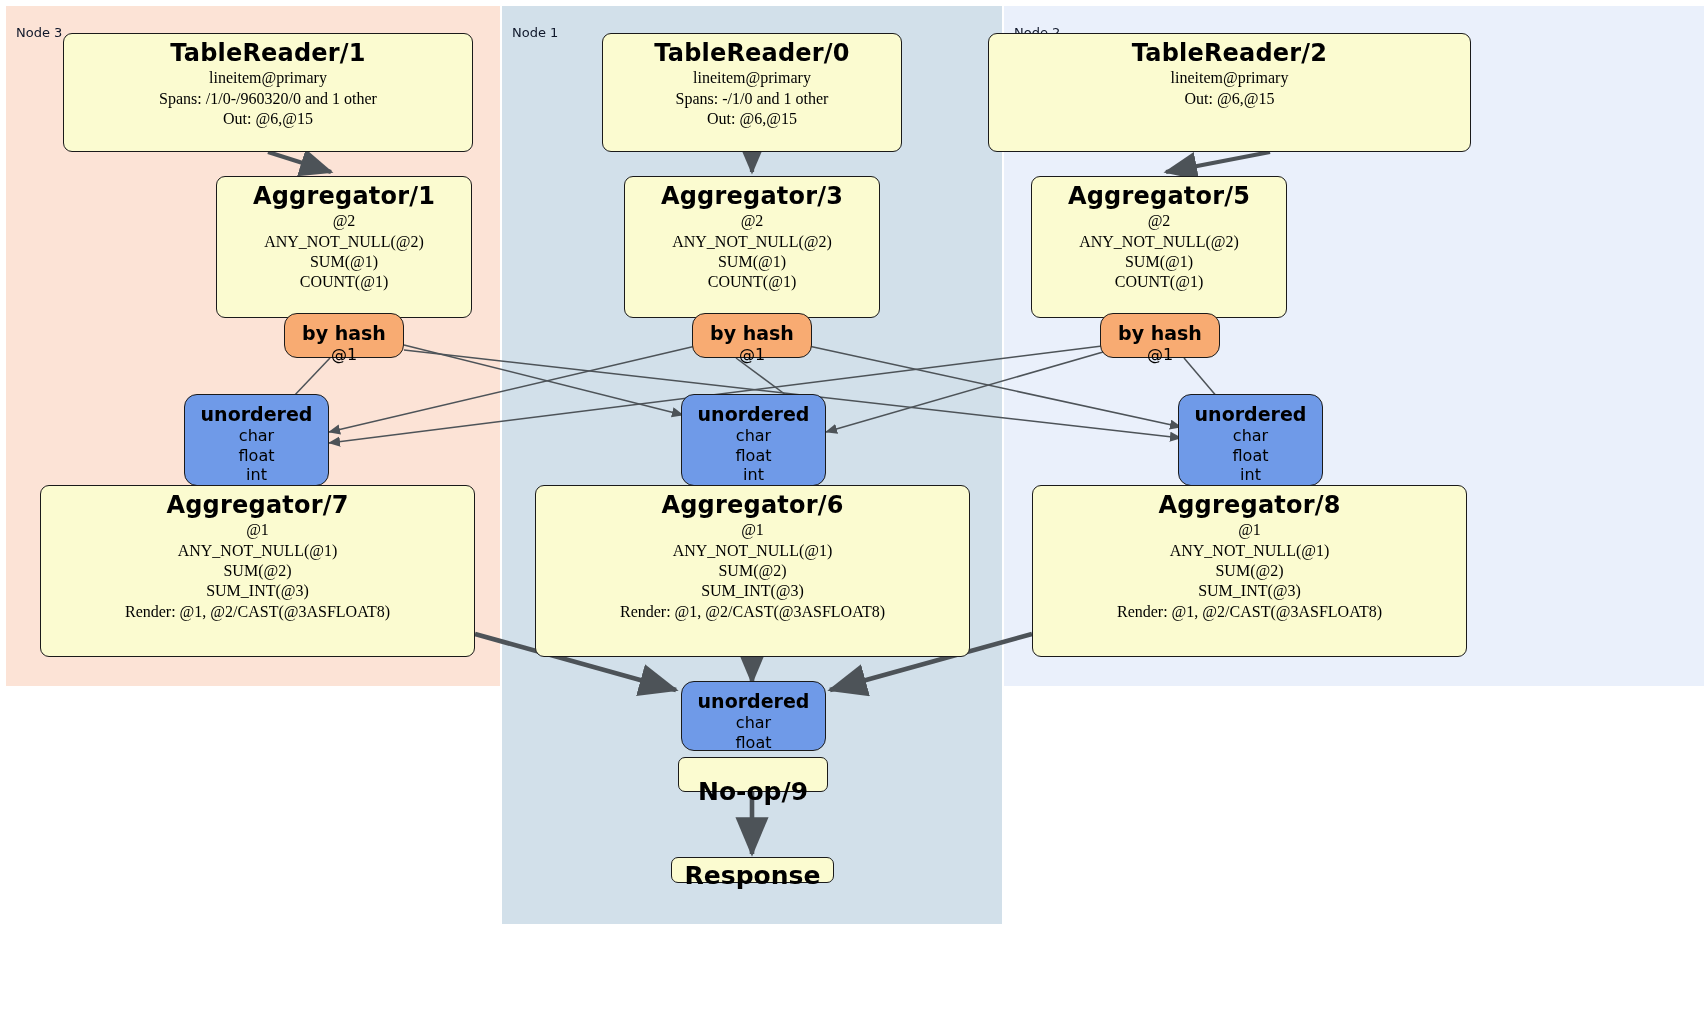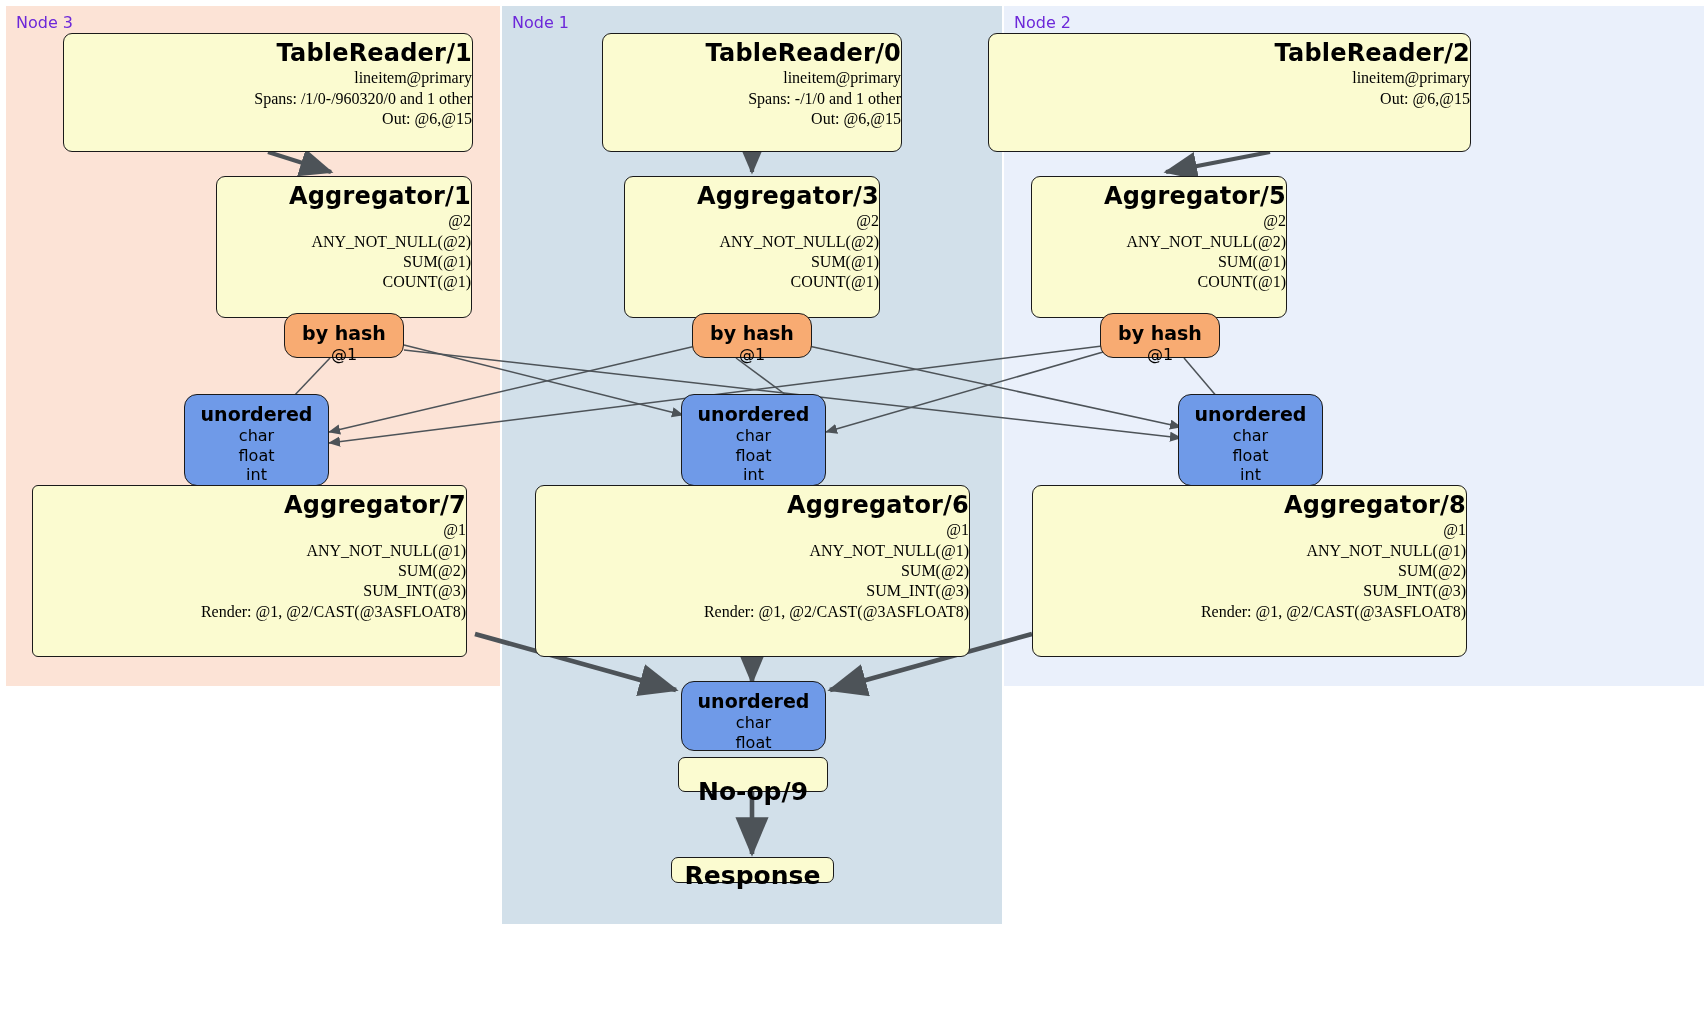--- a/index.html
+++ b/index.html
@@ -5,29 +5,29 @@
   html,body{margin:0;padding:0;background:#ffffff;}
   body{
     font-family:"DejaVu Sans","Liberation Sans",sans-serif;
     width:1706px;height:1016px;position:relative;overflow:hidden;
   }
   #stage{position:absolute;left:0;top:0;width:1706px;height:1016px;}
 
   
   .cluster{position:absolute;box-sizing:border-box;}
   .cluster-label{
-    position:absolute;left:10px;top:7px;font-size:16px;color:#6d28d9;
+    position:absolute;left:10px;top:19px;font-size:13px;color:#0f172a;
     white-space:nowrap;
   }
 
   
   .proc{
     position:absolute;box-sizing:border-box;
     background:#fbfbd0;border:1.6px solid #1a1a1a;border-radius:9px;
-    text-align:right;color:#000;line-height:1.27;
+    text-align:center;color:#000;line-height:1.27;
     padding-top:4px;
   }
   .proc .ttl{font-weight:bold;font-size:24px;letter-spacing:.2px;}
   .proc .ln{font-size:16px;font-family:Liberation Serif, serif;}
 
   .router{
     position:absolute;box-sizing:border-box;
     border:1.5px solid #1a1a1a;border-radius:13px;
     text-align:center;color:#000;line-height:1.22;padding-top:8px;
   }
@@ -117,21 +117,21 @@
     <div class="ln">@1</div>
   </div>
 
   <div class="router unord" style="left:184px;top:394px;width:145px;height:92px;">
     <div class="ttl">unordered</div>
     <div class="ln">char</div>
     <div class="ln">float</div>
     <div class="ln">int</div>
   </div>
 
-  <div class="proc" style="left:32px;top:485px;width:435px;height:172px;border-radius:6px;">
+  <div class="proc" style="left:40px;top:485px;width:435px;height:172px;">
     <div class="ttl">Aggregator/7</div>
     <div class="ln">@1</div>
     <div class="ln">ANY_NOT_NULL(@1)</div>
     <div class="ln">SUM(@2)</div>
     <div class="ln">SUM_INT(@3)</div>
     <div class="ln">Render: @1, @2/CAST(@3ASFLOAT8)</div>
   </div>
 
   <div class="proc" style="left:602px;top:33px;width:300px;height:119px;">
     <div class="ttl">TableReader/0</div>

